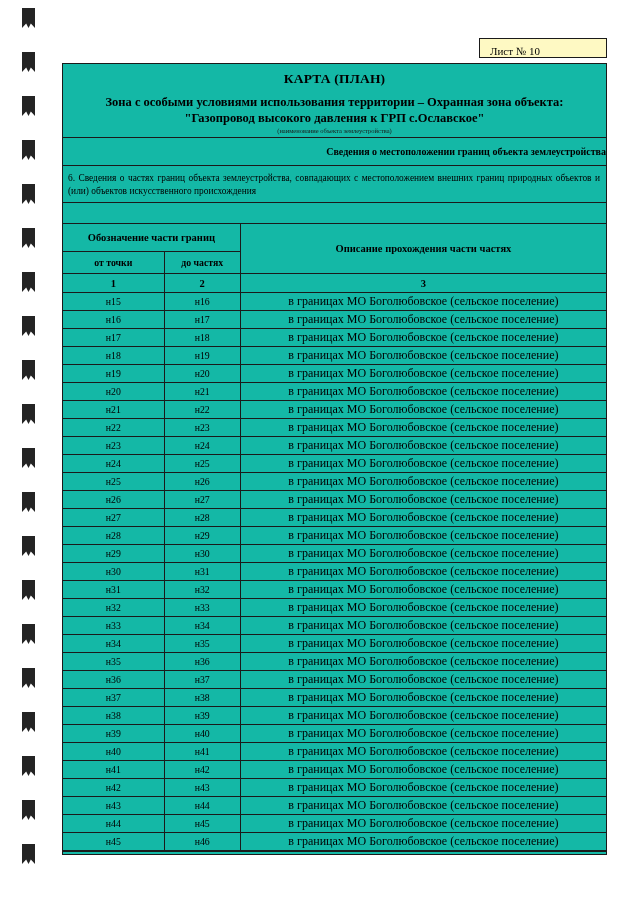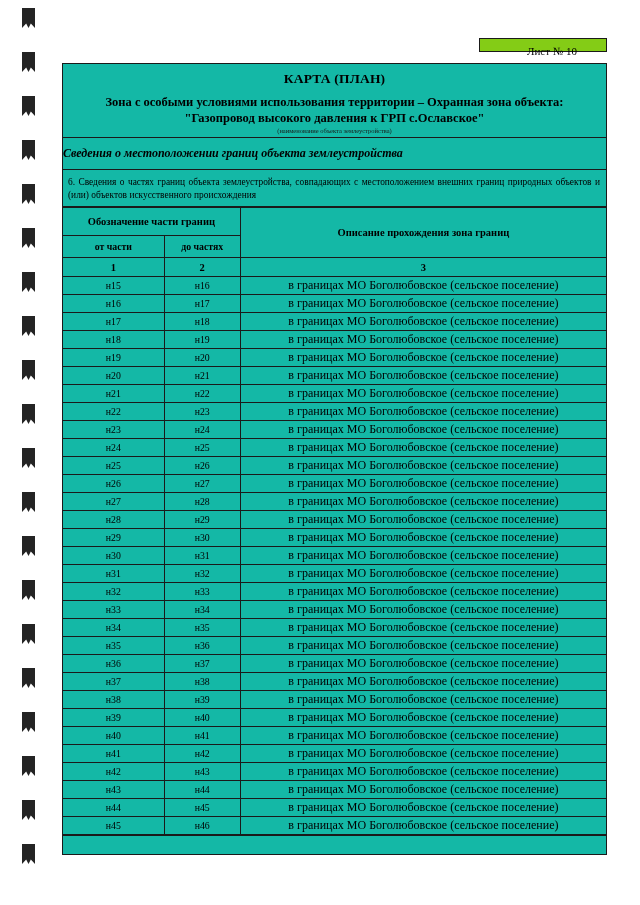--- a/index.html
+++ b/index.html
@@ -31,25 +31,24 @@
     clip-path: polygon(0% 0%, 100% 0%, 100% 100%, 68% 78%, 50% 100%, 32% 78%, 0% 100%);
     opacity: 0.92;
   }
 
   
   #sheet-number-box {
     position: absolute;
     left: 479px;
     top: 38px;
     width: 128px;
-    height: 14px;
+    height: 20px;
     border: 1.5px solid #1a1a1a;
     box-sizing: border-box;
-    background: #84cc16;
-    padding-left: 37px;
+    background: #fef9c3;
   }
   #sheet-number-box .sheet-label {
     font-size: 11px;
     line-height: 24px;
     padding-left: 10px;
     white-space: nowrap;
   }
 
   
   #doc-frame {
@@ -86,40 +85,40 @@
   }
   .title-caption {
     font-size: 6.5px;
     margin-top: 1px;
     margin-bottom: 1px;
     color: #1a1a1a;
   }
 
   
   #section-heading {
-    text-align: left;
-    font-weight: bold;
-    font-size: 12px;
+    text-align: right;
+    font-weight: bold;
+    font-size: 10px;
     padding: 8px 0 8px 0;
-    font-style: italic;
   }
 
   
   #intro-paragraph {
     font-size: 9.4px;
     line-height: 13px;
     padding: 6px 6px 4px 5px;
     text-align: justify;
   }
 
   
   #borders-table {
     width: 100%;
     border-collapse: collapse;
     table-layout: fixed;
+    margin-top: 20px;
   }
   #borders-table td, #borders-table th {
     border: 1px solid #1a1a1a;
     box-sizing: border-box;
     text-align: center;
     padding: 0;
   }
   #borders-table th {
     font-weight: bold;
   }
@@ -203,24 +202,24 @@
 
   <table id="borders-table">
     <colgroup>
       <col class="col-from">
       <col class="col-to">
       <col class="col-desc">
     </colgroup>
     <thead>
       <tr class="hdr-group">
         <th colspan="2">Обозначение части границ</th>
-        <th rowspan="2">Описание прохождения зона границ</th>
+        <th rowspan="2">Описание прохождения части частях</th>
       </tr>
       <tr class="hdr-sub">
-        <th>от части</th>
+        <th>от точки</th>
         <th>до частях</th>
       </tr>
       <tr class="hdr-num">
         <th>1</th>
         <th>2</th>
         <th>3</th>
       </tr>
     </thead>
     <tbody id="table-body">
         <tr class="data-row">

